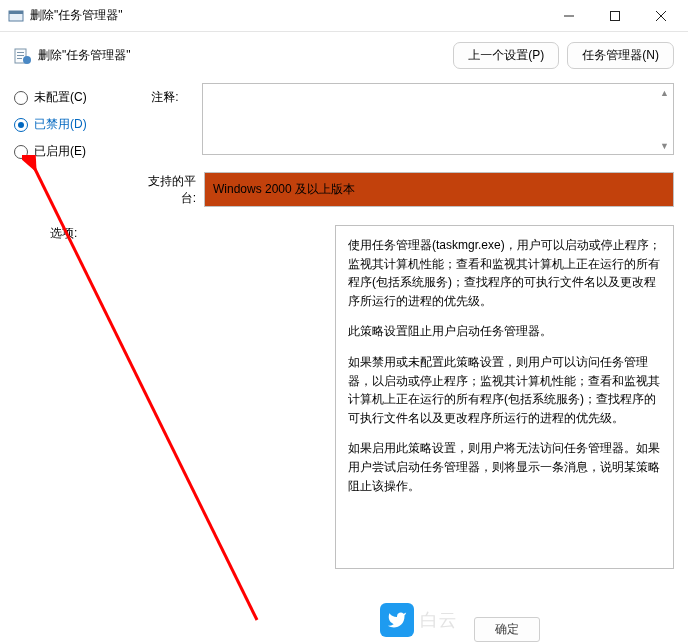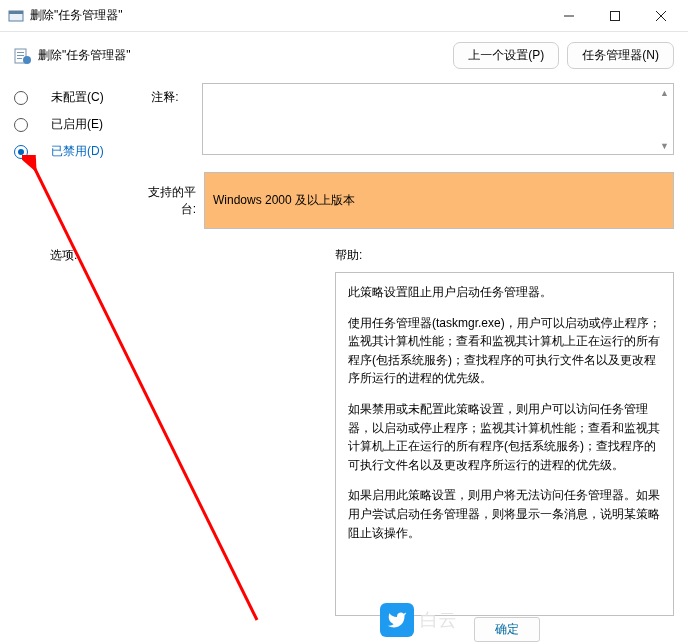--- a/index.html
+++ b/index.html
@@ -56,21 +56,21 @@
     cursor: default;
   }
   
   .body-grid {
     display: grid;
     grid-template-columns: 120px 60px 1fr;
     padding: 4px 14px 0 14px;
     column-gap: 4px;
   }
   .radio-group { display: flex; flex-direction: column; gap: 10px; padding-top: 6px; }
-  .radio-item { display: flex; align-items: center; gap: 23px; cursor: default; }
+  .radio-item { display: flex; align-items: center; gap: 6px; cursor: default; }
   .radio-circle {
     width: 14px; height: 14px; border: 1px solid #555; border-radius: 50%;
     display: flex; align-items: center; justify-content: center;
   }
   .radio-item.selected .radio-circle { border-color: #0067c0; }
   .radio-dot { width: 6px; height: 6px; background: #0067c0; border-radius: 50%; display: none; }
   .radio-item.selected .radio-dot { display: block; }
   .radio-item.selected .radio-label { color: #0067c0; }
   .col2-label { text-align: center; padding-right: 6px; padding-top: 6px; }
   .comment-box {
@@ -89,22 +89,22 @@
   .platform-row {
     display: grid;
     grid-template-columns: 120px 70px 1fr;
     padding: 0 14px;
     align-items: center;
     margin-top: 12px;
   }
   .platform-label { text-align: right; padding-right: 8px; grid-column: 2; }
   .platform-box {
     border: 1px solid #c0c0c0;
-    padding: 19px 8px;
-    background: #fdba74;
+    padding: 8px 8px;
+    background: #c2410c;
     grid-column: 3;
   }
   
   .lower {
     display: flex;
     padding: 18px 14px 0 14px;
     gap: 0;
   }
   .options-col {
     width: 285px;
@@ -167,21 +167,21 @@
     display: flex;
     gap: 10px;
     z-index: 30;
   }
   .footer-btn {
     border: 1px solid #cfcfcf;
     background: #fdfdfd;
     padding: 3px 20px;
     font-size: 12px;
     border-radius: 3px;
-    color: #0369a1;
+    color: #404040;
   }
 </style>
 </head>
 <body>
 
 <div class="titlebar">
   <span class="icon-wrap">
     <svg width="16" height="16" viewBox="0 0 16 16">
       <rect x="1" y="3" width="14" height="10" fill="#e8f0f8" stroke="#5a7fa0" stroke-width="1"></rect>
       <rect x="1" y="3" width="14" height="3" fill="#5a7fa0"></rect>
@@ -226,53 +226,52 @@
     <button class="btn">任务管理器(N)</button>
   </div>
 </div>
 
 <div class="body-grid">
   <div class="radio-group">
     <div class="radio-item">
       <span class="radio-circle"></span>
       <span class="radio-label">未配置(C)</span>
     </div>
-    <div class="radio-item">
-      <span class="radio-circle"></span>
-      <span class="radio-label">已启用(E)</span>
-    </div>
     <div class="radio-item selected">
       <span class="radio-circle">
           <span class="radio-dot"></span>
         </span>
       <span class="radio-label">已禁用(D)</span>
     </div>
+    <div class="radio-item">
+      <span class="radio-circle"></span>
+      <span class="radio-label">已启用(E)</span>
+    </div>
   </div>
   <div class="col2-label">注释:</div>
   <div class="comment-box">
     <span class="scroll-arrow up">▲</span>
     <span class="scroll-arrow down">▼</span>
   </div>
 </div>
 
 <div class="platform-row">
   <div></div>
   <div class="platform-label">支持的平台:</div>
   <div class="platform-box">Windows 2000 及以上版本</div>
 </div>
 
 <div class="lower">
   <div class="options-col">
     <div class="options-label">选项:</div>
   </div>
   <div class="help-col">
-    <div class="help-label">帮助:</div>
     <div class="help-box">
+      <p>使用任务管理器(taskmgr.exe)，用户可以启动或停止程序；监视其计算机性能；查看和监视其计算机上正在运行的所有程序(包括系统服务)；查找程序的可执行文件名以及更改程序所运行的进程的优先级。</p>
       <p>此策略设置阻止用户启动任务管理器。</p>
-      <p>使用任务管理器(taskmgr.exe)，用户可以启动或停止程序；监视其计算机性能；查看和监视其计算机上正在运行的所有程序(包括系统服务)；查找程序的可执行文件名以及更改程序所运行的进程的优先级。</p>
       <p>如果禁用或未配置此策略设置，则用户可以访问任务管理器，以启动或停止程序；监视其计算机性能；查看和监视其计算机上正在运行的所有程序(包括系统服务)；查找程序的可执行文件名以及更改程序所运行的进程的优先级。</p>
       <p>如果启用此策略设置，则用户将无法访问任务管理器。如果用户尝试启动任务管理器，则将显示一条消息，说明某策略阻止该操作。</p>
     </div>
   </div>
 </div>
 
 <div class="footer-btns">
   <div class="footer-btn">确定</div>
 </div>
 

